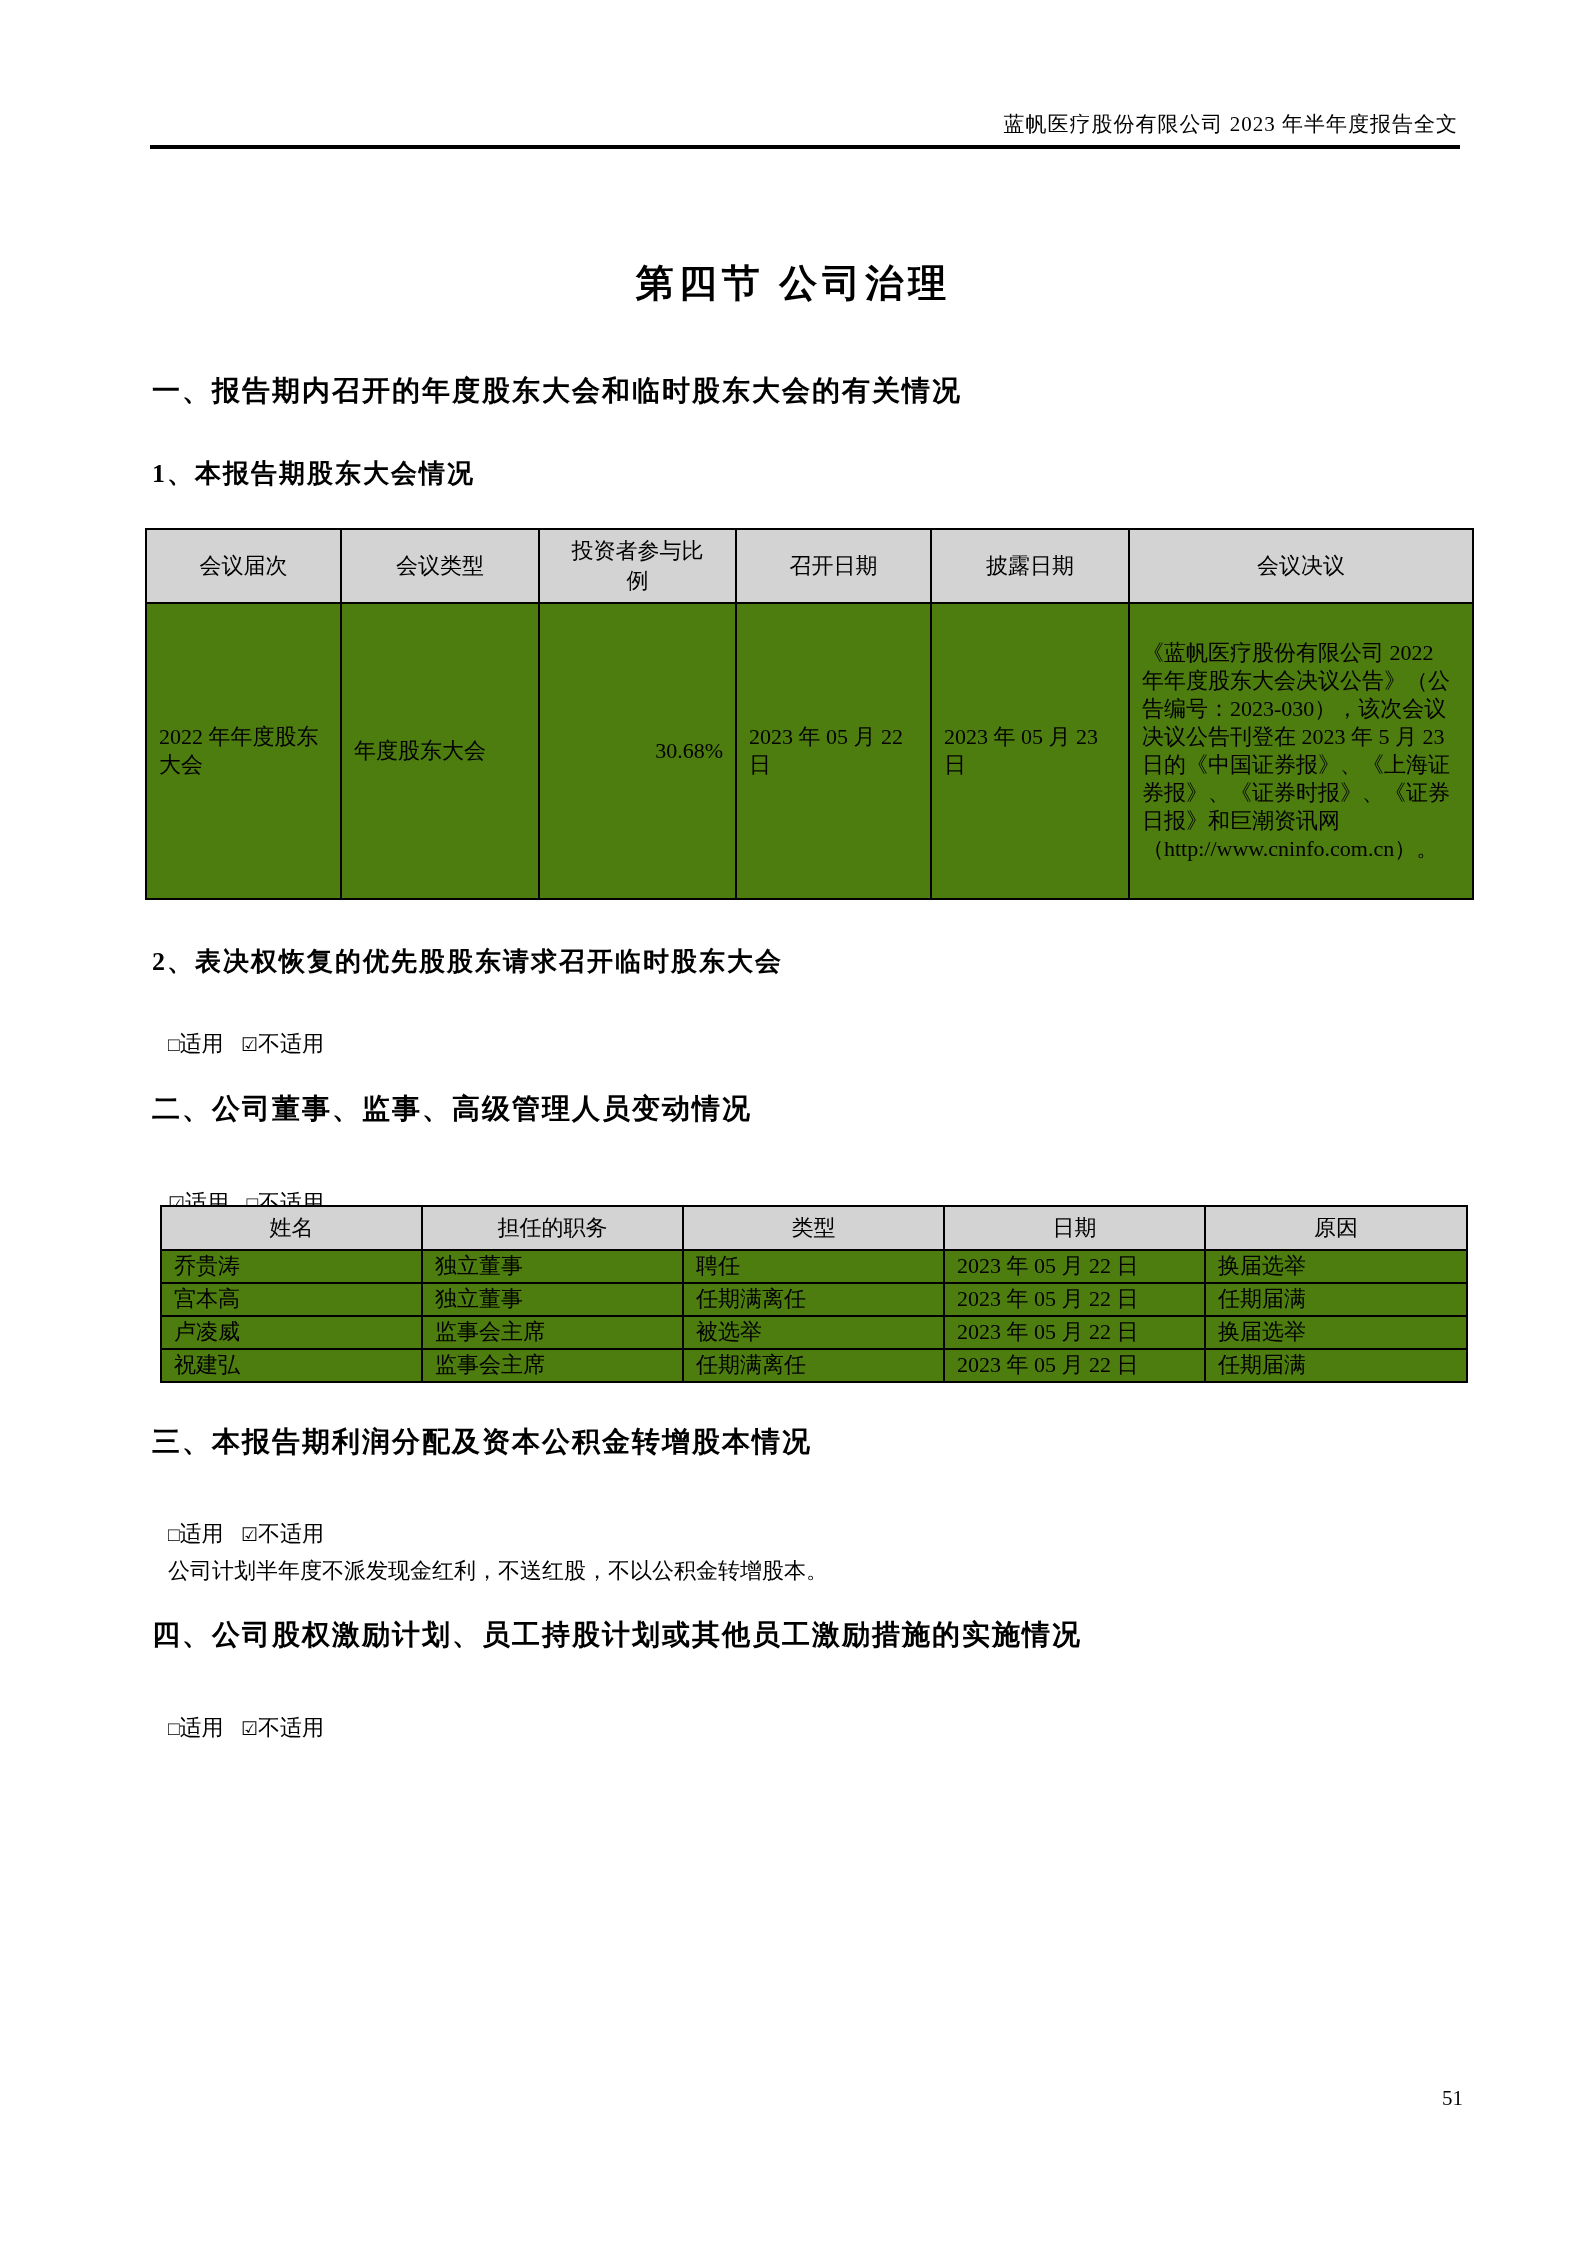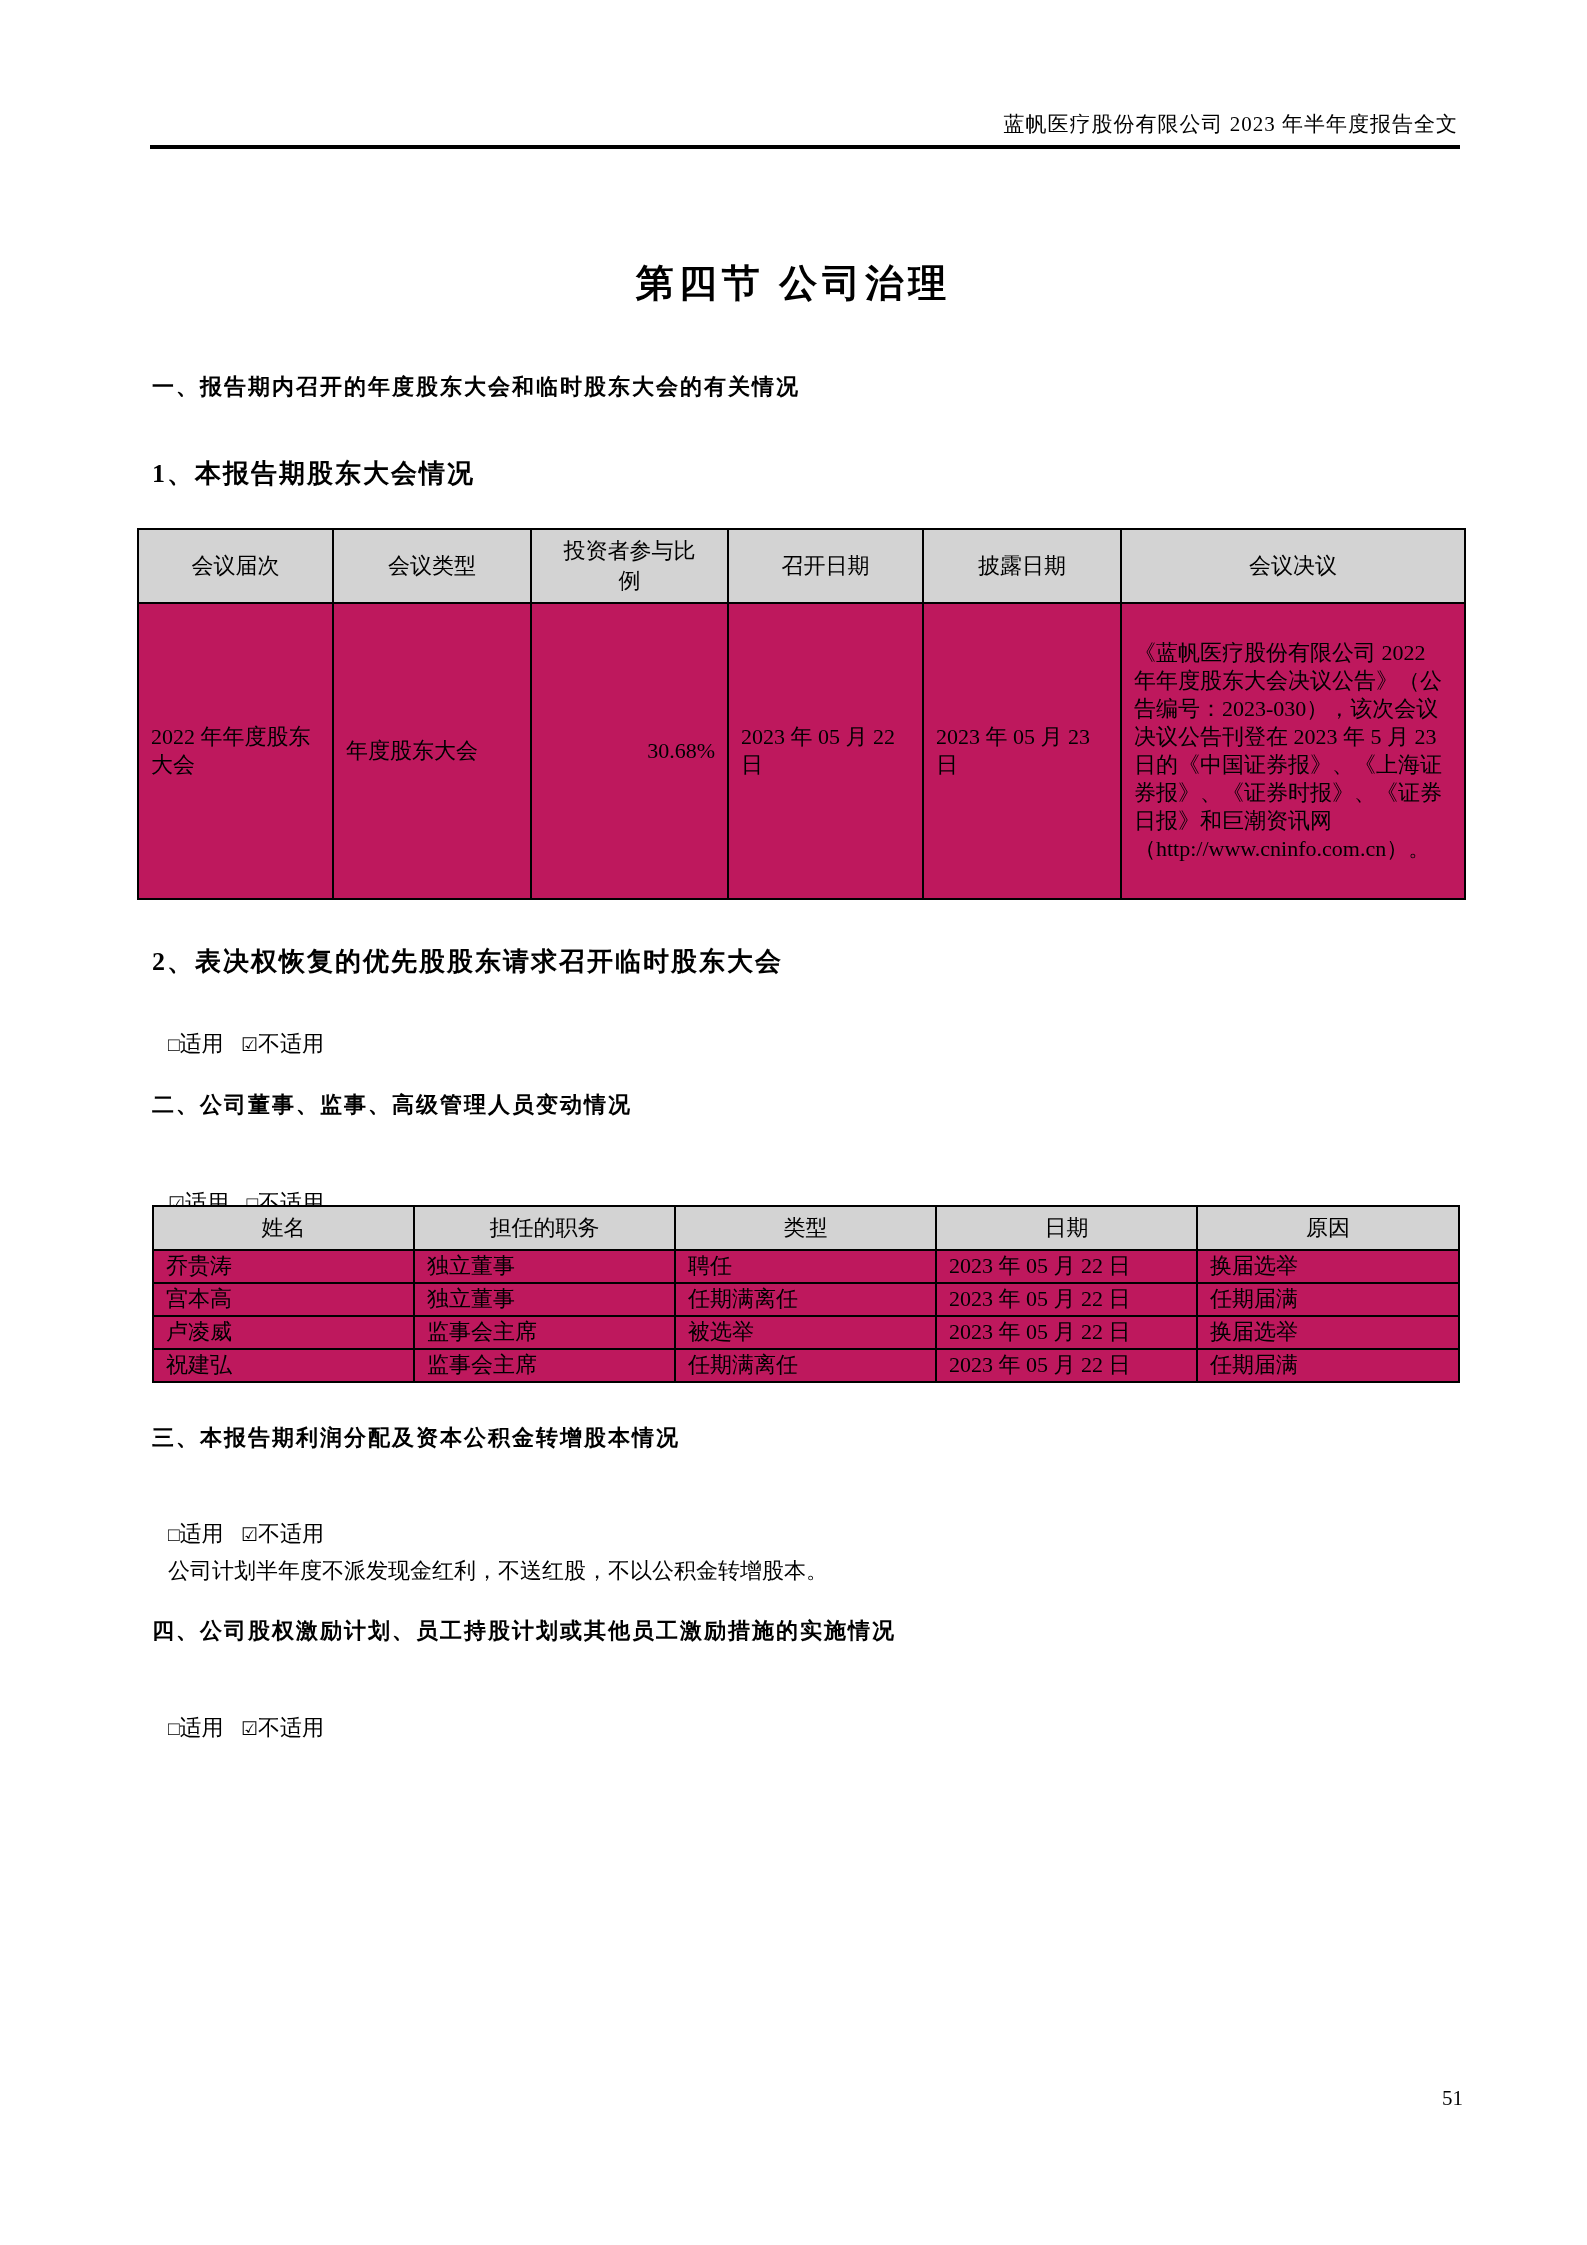--- a/index.html
+++ b/index.html
@@ -38,21 +38,21 @@
     margin: 0;
     text-align: center;
     font-size: 38px;
     font-weight: bold;
     letter-spacing: 5px;
   }
   .h-section {
     position: absolute;
     left: 152px;
     margin: 0;
-    font-size: 22px;
+    font-size: 28px;
     font-weight: bold;
     letter-spacing: 2px;
     white-space: nowrap;
   }
   .h-sub {
     position: absolute;
     left: 152px;
     margin: 0;
     font-size: 26px;
     font-weight: bold;
@@ -62,21 +62,21 @@
   .text-line {
     position: absolute;
     left: 152px;
     margin: 16px;
     font-size: 22px;
     white-space: nowrap;
   }
   .applic-item + .applic-item { margin-left: 12px; }
   .applic-box { font-size: 19px; }
 
-  table { border-collapse: collapse; table-layout: fixed; background: #be185d; }
+  table { border-collapse: collapse; table-layout: fixed; background: #4d7c0f; margin-left: 8px; }
   .tbl th, .tbl td { border: 2px solid #000; overflow: hidden; }
   .tbl th {
     background: #d3d3d3;
     font-weight: normal;
     font-size: 22px;
     text-align: center;
     vertical-align: middle;
     padding: 4px 6px;
     line-height: 1.35;
   }

